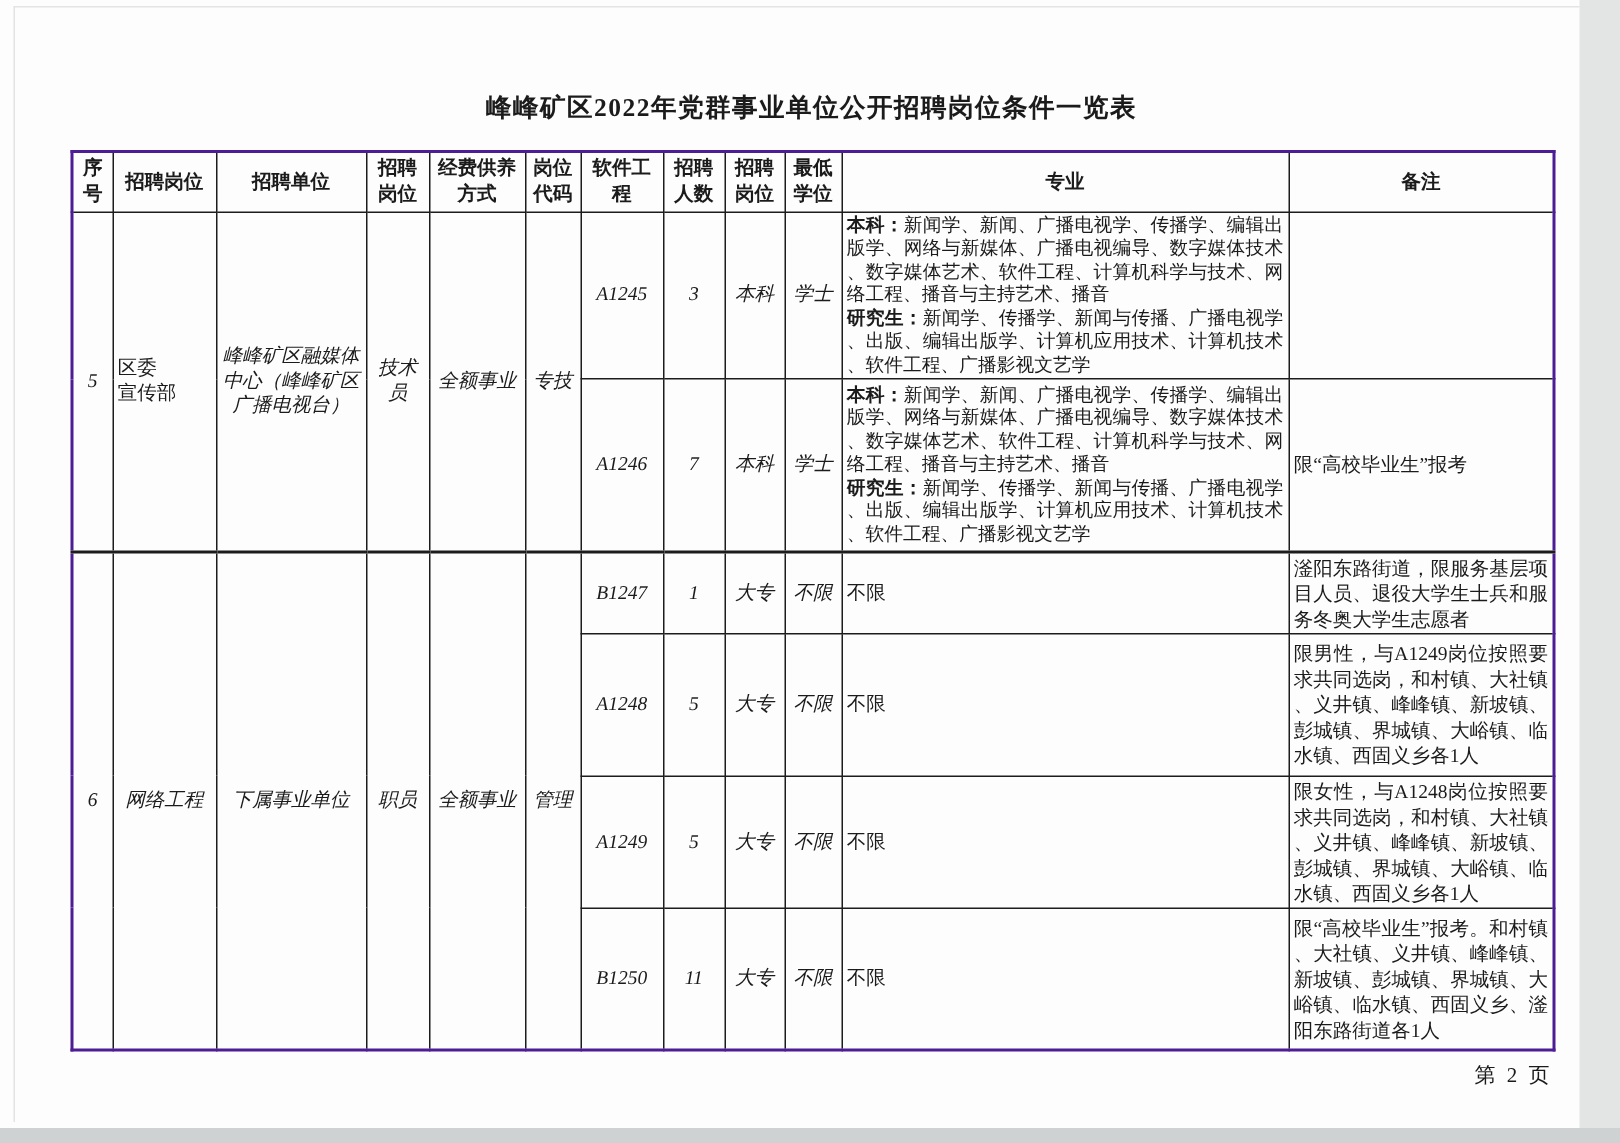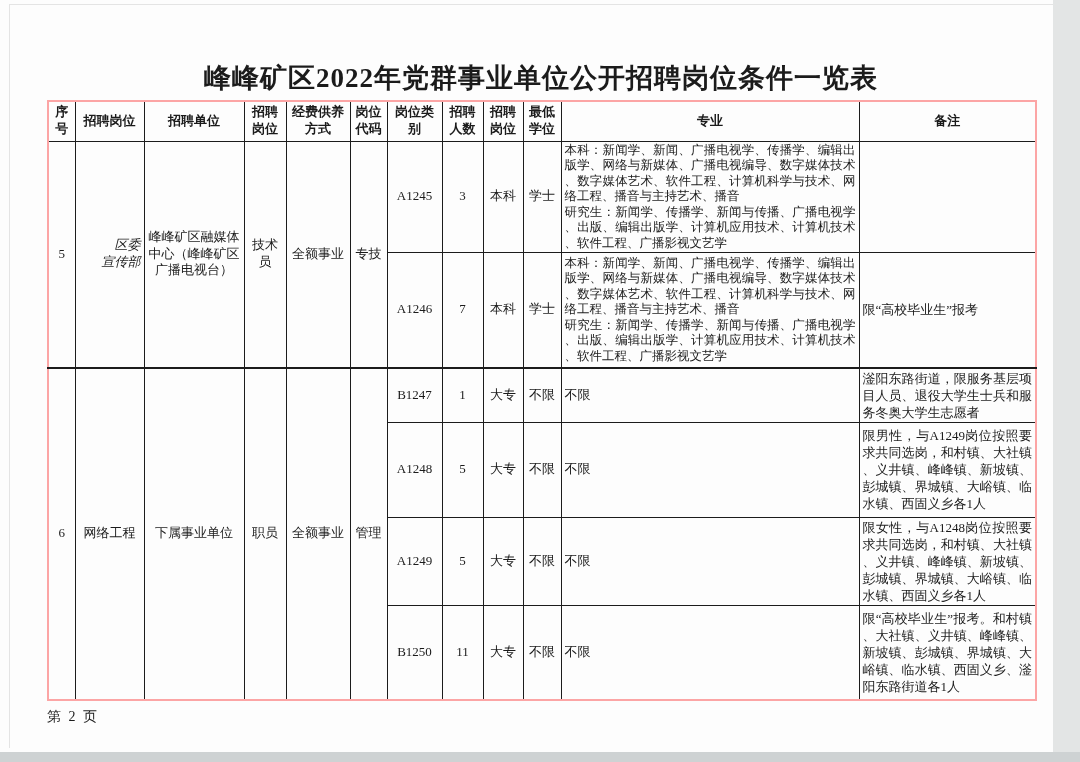--- a/index.html
+++ b/index.html
@@ -9,61 +9,61 @@
     font-family:"Liberation Serif","DejaVu Serif",serif;
   }
   
   .edge-right{position:absolute;top:0;right:0;width:27px;height:762px;background:#e3e5e5;}
   .edge-bottom{position:absolute;left:0;top:752px;width:1080px;height:10px;background:#ced2d3;}
   .edge-left-line{position:absolute;left:9px;top:4px;width:1px;height:744px;background:#e4e4e4;}
   .edge-top-line{position:absolute;left:9px;top:4px;width:1044px;height:1px;background:#e4e4e4;}
 
   .doc-title{
     position:absolute;left:47px;top:60px;width:988px;
-    text-align:center;font-size:27px;font-weight:bold;letter-spacing:1px;
+    text-align:center;font-size:17px;font-weight:bold;letter-spacing:1px;
   }
   .sheet{position:absolute;left:47px;top:100px;}
   table.grid{
     border-collapse:collapse;table-layout:fixed;width:988px;
     font-size:13px;line-height:1.3;
   }
   table.grid td,table.grid th{
     border:1px solid #1c1c1c;
     padding:1px 3px;
     vertical-align:middle;
     overflow:hidden;
   }
-  table.grid{border:2px solid #fca5a5;}
+  table.grid{border:2px solid #4c1d95;}
   table.grid th{font-weight:bold;text-align:center;padding:2px 2px;}
   tr.gtop td{border-top-width:2px;}
-  td.c{text-align:center;}
-  td.prewrap{white-space:pre-line;text-align:right;font-style:italic;}
+  td.c{text-align:center;font-style:italic;}
+  td.prewrap{white-space:pre-line;text-align:left;}
   td.major{
     text-align:justify;vertical-align:middle;
     font-size:12.5px;line-height:15.5px;padding:3px 6px;
     line-break:anywhere;
   }
-  td.major .blabel{font-weight:normal;}
+  td.major .blabel{font-weight:bold;}
   td.remark{
     text-align:justify;vertical-align:middle;
     font-size:13px;line-height:17px;padding:3px 6px;
     line-break:anywhere;
     font-family:Liberation Serif, serif;
   }
   td.major-simple{text-align:left;padding:3px 6px;vertical-align:middle;}
   .hdr-row{height:40px;}
   .r-a1245{height:108px;}
   .r-a1246{height:115px;}
   .r-b1247{height:50px;}
   .r-a1248{height:95px;}
   .r-a1249{height:86px;}
   .r-b1250{height:95px;}
   .doc-footer{
     position:absolute;left:47px;top:708px;width:988px;
-    text-align:left;font-size:14px;letter-spacing:2px;
+    text-align:right;font-size:14px;letter-spacing:2px;
   }
 </style>
 </head>
 <body>
 
 <div class="edge-right"></div>
 <div class="edge-bottom"></div>
 <div class="edge-left-line"></div>
 <div class="edge-top-line"></div>
 
@@ -87,21 +87,21 @@
     </colgroup>
 
     <tbody>
         <tr class="hdr-row">
       <th>序号</th>
       <th>招聘岗位</th>
       <th>招聘单位</th>
       <th>招聘岗位</th>
       <th>经费供养方式</th>
       <th>岗位代码</th>
-      <th>岗位类别</th>
+      <th>软件工程</th>
       <th>招聘人数</th>
       <th>招聘岗位</th>
       <th>最低学位</th>
       <th>专业</th>
       <th>备注</th>
     </tr>
 
     <tr class="r-a1245">
       <td class="c" rowspan="2">5</td>
       <td class="prewrap" rowspan="2">区委

